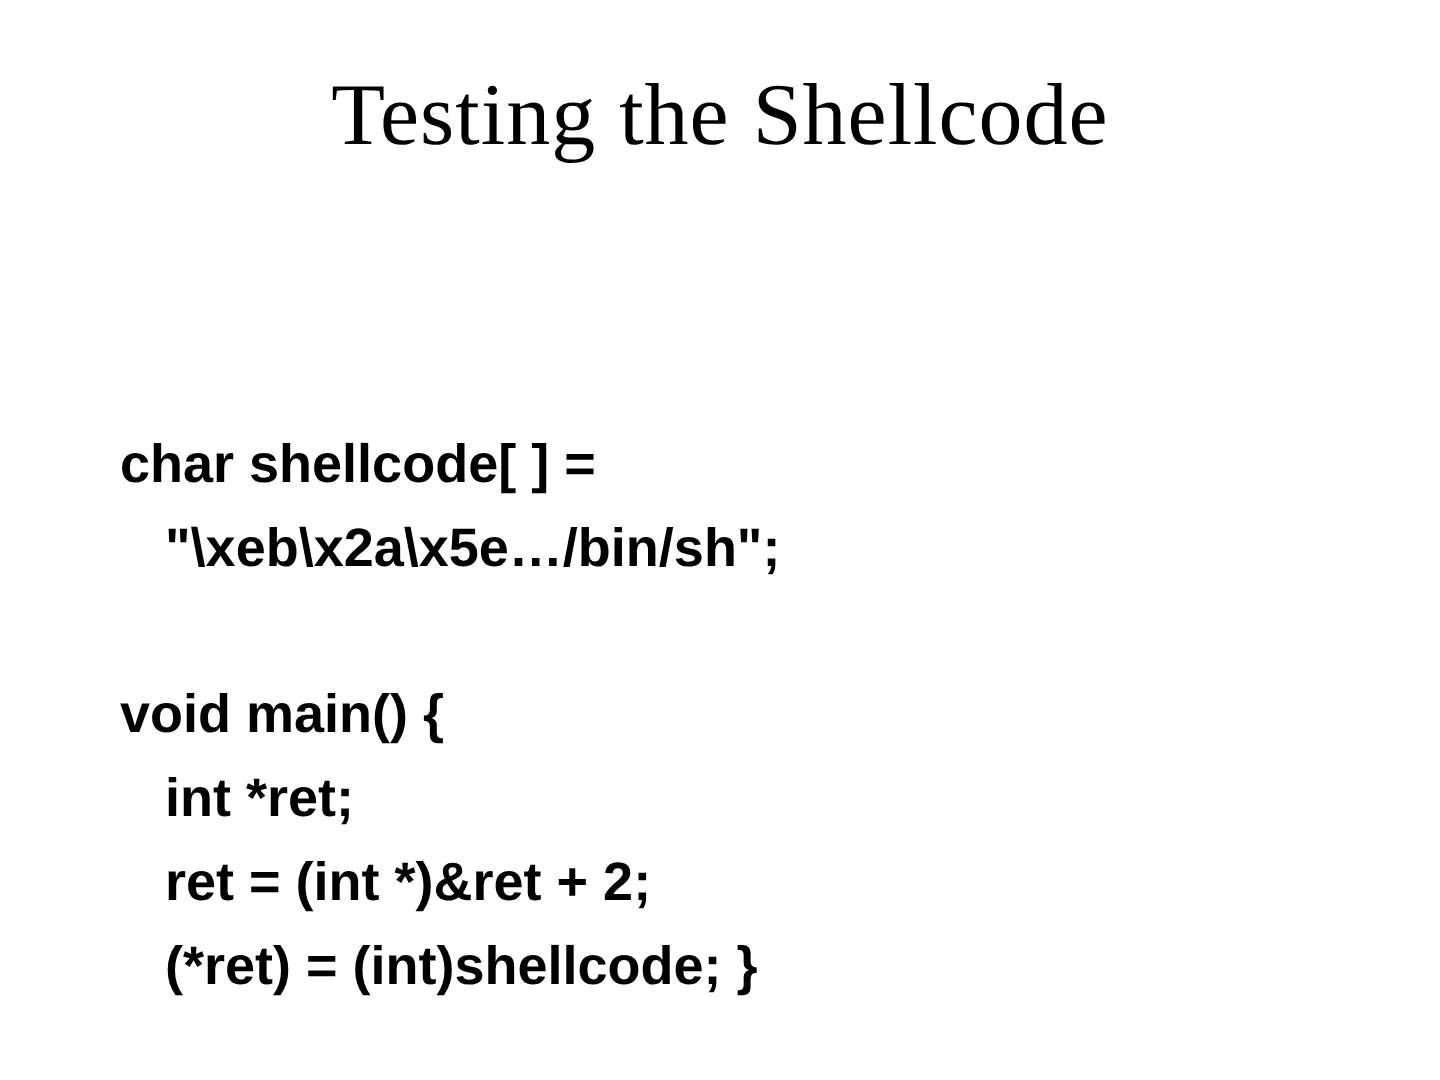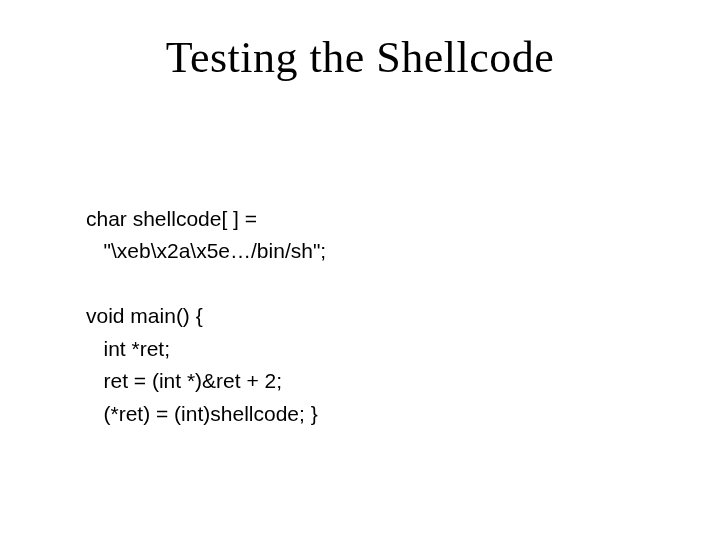--- a/index.html
+++ b/index.html
@@ -25,26 +25,27 @@
     left: 0;
     width: 720px;
     text-align: center;
     font-size: 44px;
     font-weight: 400;
     letter-spacing: 0.5px;
   }
   .body {
     position: absolute;
     top: 170px;
-    left: 86px;
+    left: 60px;
     right: 60px;
     font-family: "MS Gothic", "Osaka-Mono", "Meiryo", "Hiragino Kaku Gothic Pro", "Yu Gothic", sans-serif;
-    font-size: 21px;
+    font-size: 27px;
     line-height: 1.55;
     white-space: pre;
+    font-weight: bold;
   }
 </style>
 </head>
 <body>
 
 <div class="slide">
   <div class="title">Testing the Shellcode</div>
   <div class="body">
 <span>char shellcode[ ] =</span>
 <span>   "\xeb\x2a\x5e…/bin/sh";</span>

